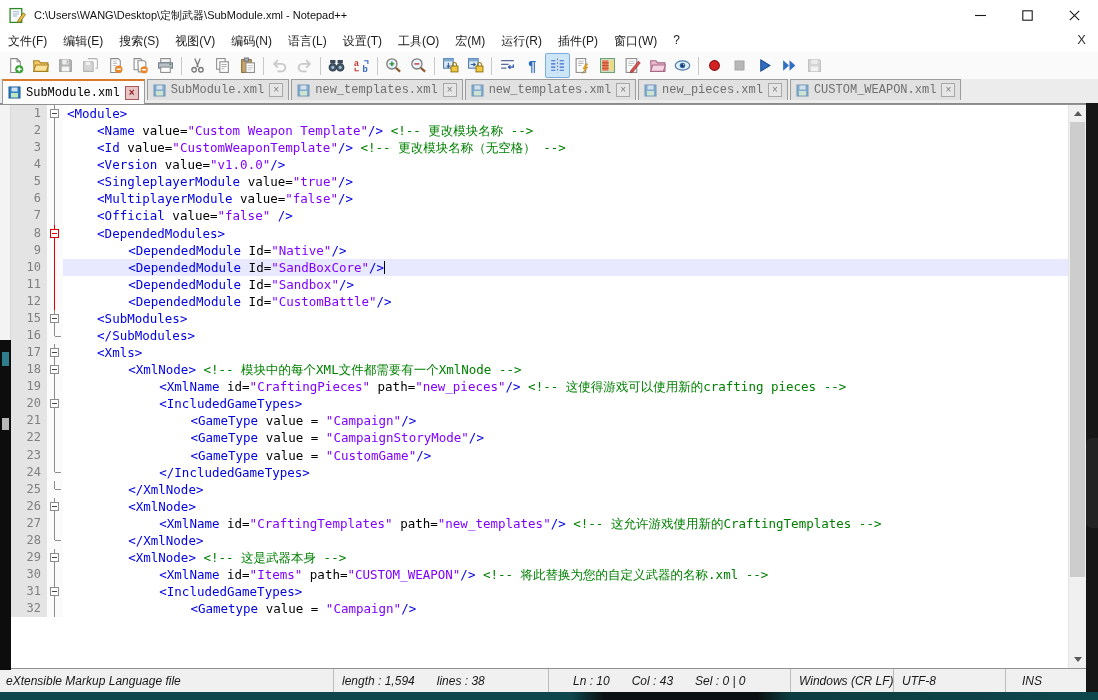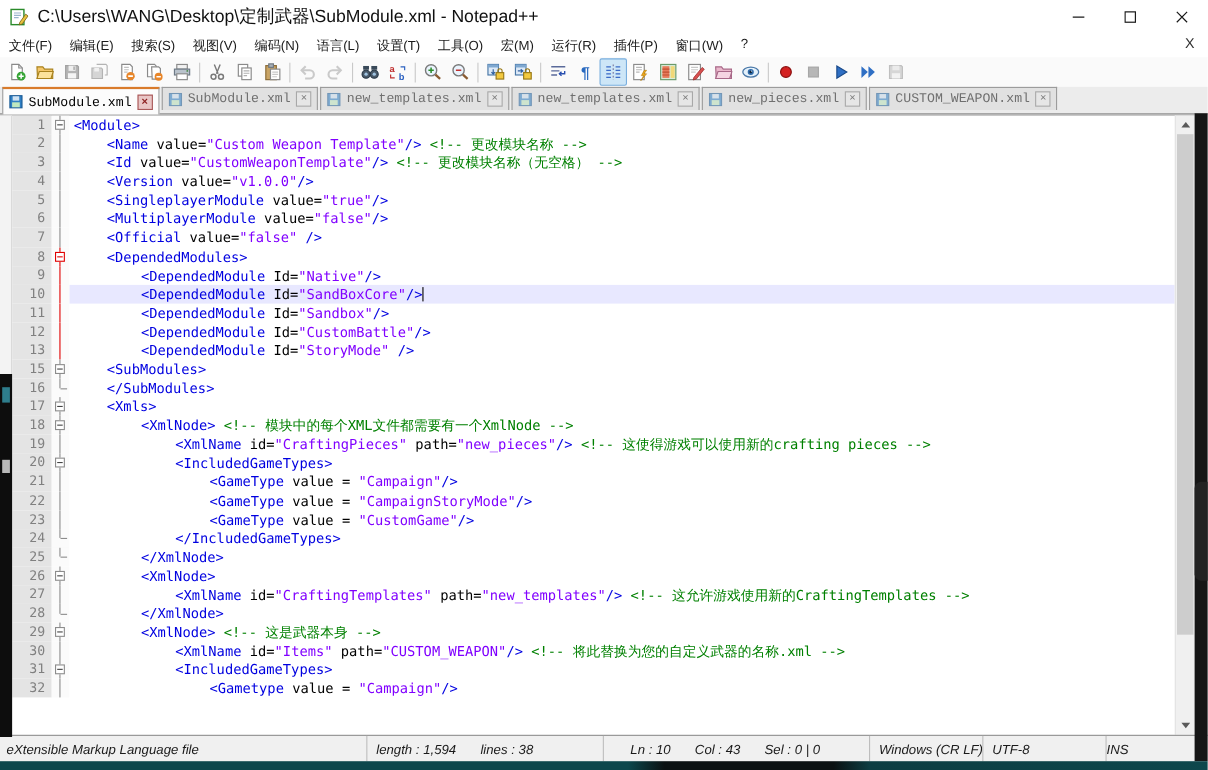--- a/index.html
+++ b/index.html
@@ -4,21 +4,21 @@
 <style>
   html,body{margin:0;padding:0;}
   body{
     width:1098px;height:700px;position:relative;overflow:hidden;
     background:#ffffff;font-family:"Liberation Sans","DejaVu Sans",sans-serif;
     -webkit-font-smoothing:antialiased;
   }
   
   .titlebar{position:absolute;top:0;left:0;right:0;height:30px;background:#ffffff;display:flex;align-items:center;}
   .app-icon{width:17px;height:17px;margin-left:9px;flex:0 0 auto;}
-  .title-text{font-size:16px;color:#101010;margin-left:8px;white-space:nowrap;}
+  .title-text{font-size:11px;color:#101010;margin-left:8px;white-space:nowrap;}
   .win-controls{margin-left:auto;display:flex;height:100%;}
   .win-btn{width:47px;height:100%;display:flex;align-items:center;justify-content:center;}
   .win-btn svg{width:11px;height:11px;}
   
   .menubar{position:absolute;top:30px;left:0;right:0;height:22px;background:#ffffff;display:flex;align-items:center;font-size:12px;color:#1a1a1a;}
   .menu-item{padding:2px 8px;white-space:nowrap;}
   .menubar-close{position:absolute;right:12px;top:2px;font-size:13px;color:#333;font-family:"Liberation Sans",sans-serif;}
   
   .toolbar{position:absolute;top:52px;left:0;right:0;height:27px;background:#fafafa;display:flex;align-items:center;padding-left:3px;}
   .tb-btn{width:23px;height:23px;display:flex;align-items:center;justify-content:center;border:1px solid transparent;border-radius:2px;flex:0 0 auto;}
@@ -497,27 +497,20 @@
         <div class="code"><span class="ind"></span><span class="ind g"></span><span class="tg">&lt;DependedModule</span><span class="pl"> </span><span class="at">Id=</span><span class="st">"Sandbox"</span><span class="tg">/&gt;</span></div>
       </div>
       <div class="line">
         <div class="ln">12</div>
         <div class="fold red">
           <span class="vl"></span>
         </div>
         <div class="code"><span class="ind"></span><span class="ind g"></span><span class="tg">&lt;DependedModule</span><span class="pl"> </span><span class="at">Id=</span><span class="st">"CustomBattle"</span><span class="tg">/&gt;</span></div>
       </div>
       <div class="line">
-        <div class="ln">13</div>
-        <div class="fold red">
-          <span class="vl"></span>
-        </div>
-        <div class="code"><span class="ind"></span><span class="ind g"></span><span class="tg">&lt;DependedModule</span><span class="pl"> </span><span class="at">Id=</span><span class="st">"StoryMode"</span><span class="pl"> </span><span class="tg">/&gt;</span></div>
-      </div>
-      <div class="line">
         <div class="ln">15</div>
         <div class="fold">
           <span class="vl"></span>
           <span class="fbox"></span>
         </div>
         <div class="code"><span class="ind"></span><span class="tg">&lt;SubModules</span><span class="tg">&gt;</span></div>
       </div>
       <div class="line">
         <div class="ln">16</div>
         <div class="fold">
@@ -671,21 +664,21 @@
     <span class="sb-gap">Ln : 10</span>
     <span class="sb-gap">Col : 43</span>
     <span>Sel : 0 | 0</span>
   </div>
   <div class="sb-sec" style="width:103px;padding-left:8px;">
       <span>Windows (CR LF)</span>
     </div>
   <div class="sb-sec" style="width:112px;padding-left:8px;">
       <span>UTF-8</span>
     </div>
-  <div class="sb-sec" style="width:93px;padding-left:0;position:relative;">
+  <div class="sb-sec" style="width:93px;padding-left:16px;position:relative;">
     <span>INS</span>
     <span class="sb-grip"></span>
   </div>
 </div>
 
 <div class="strip-left"></div>
 <div class="strip-right"></div>
 <div class="strip-bottom"></div>
 
 </body></html>

